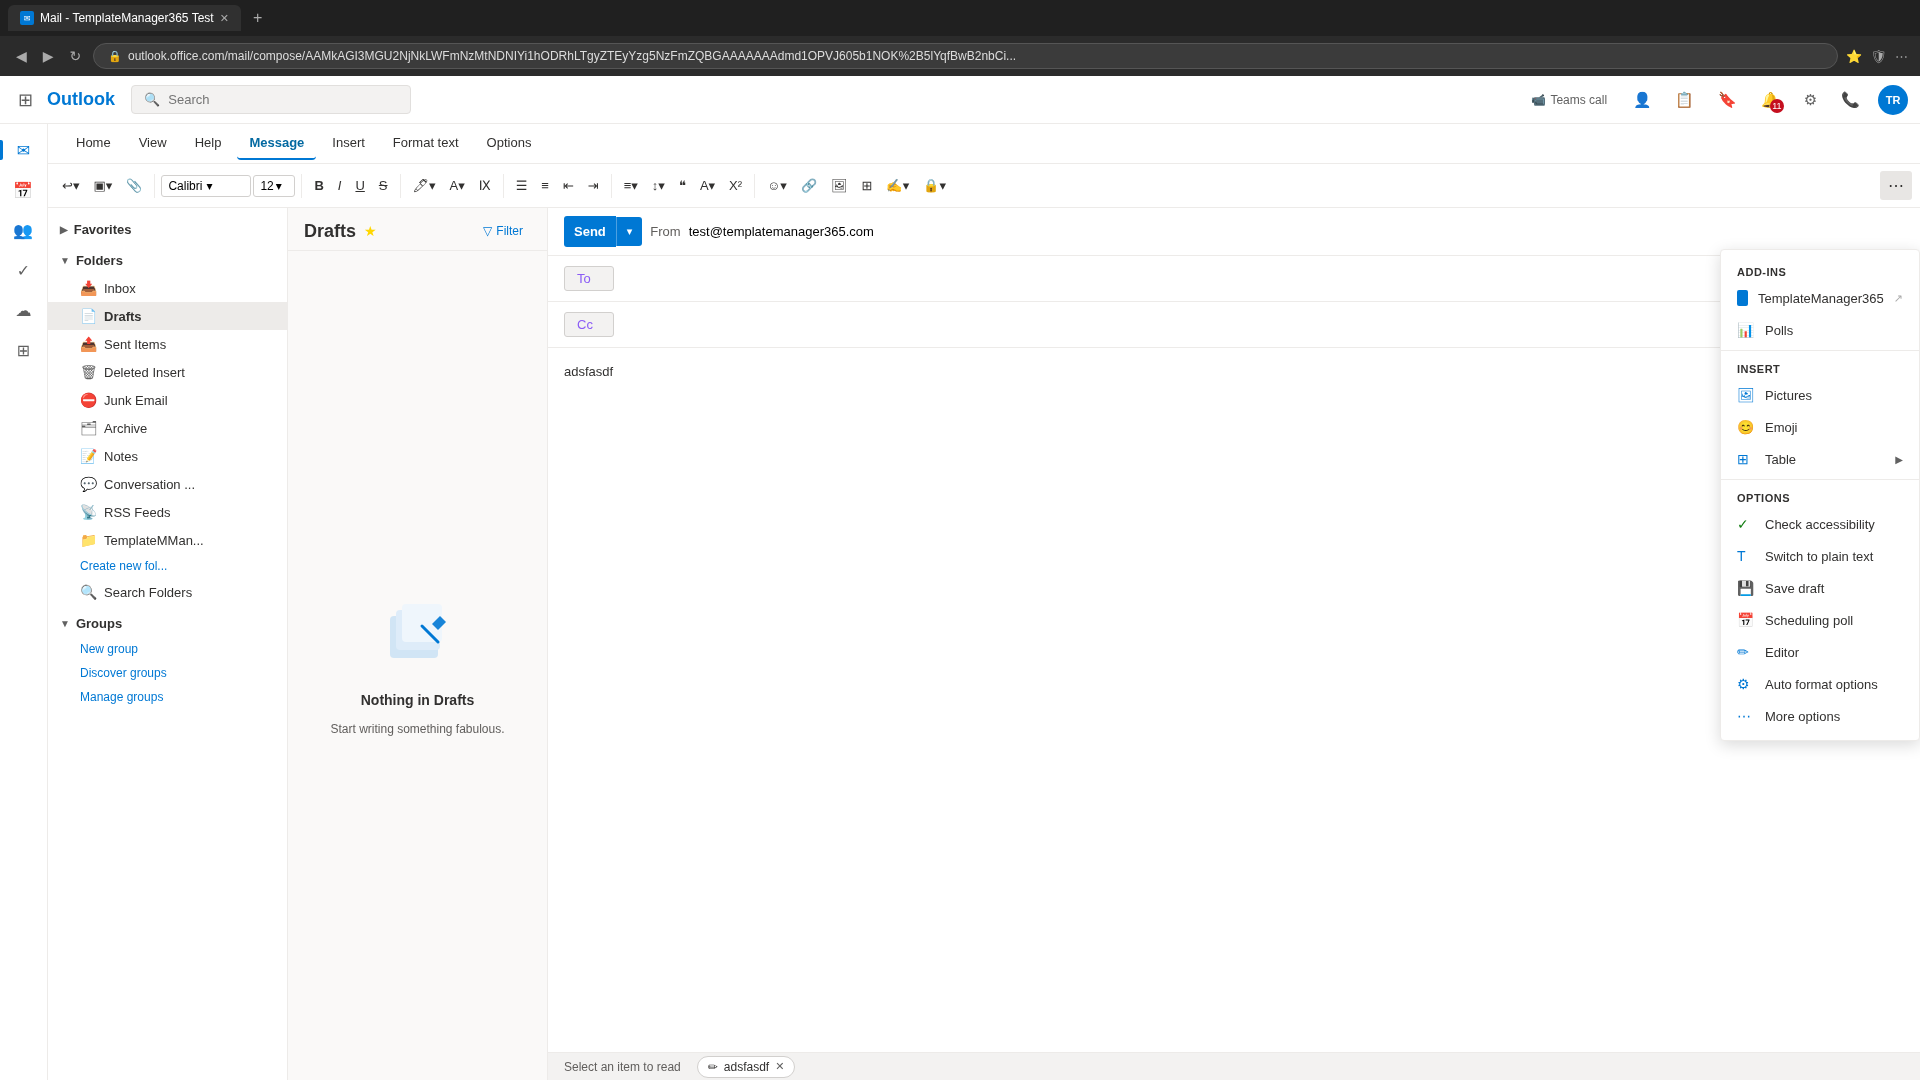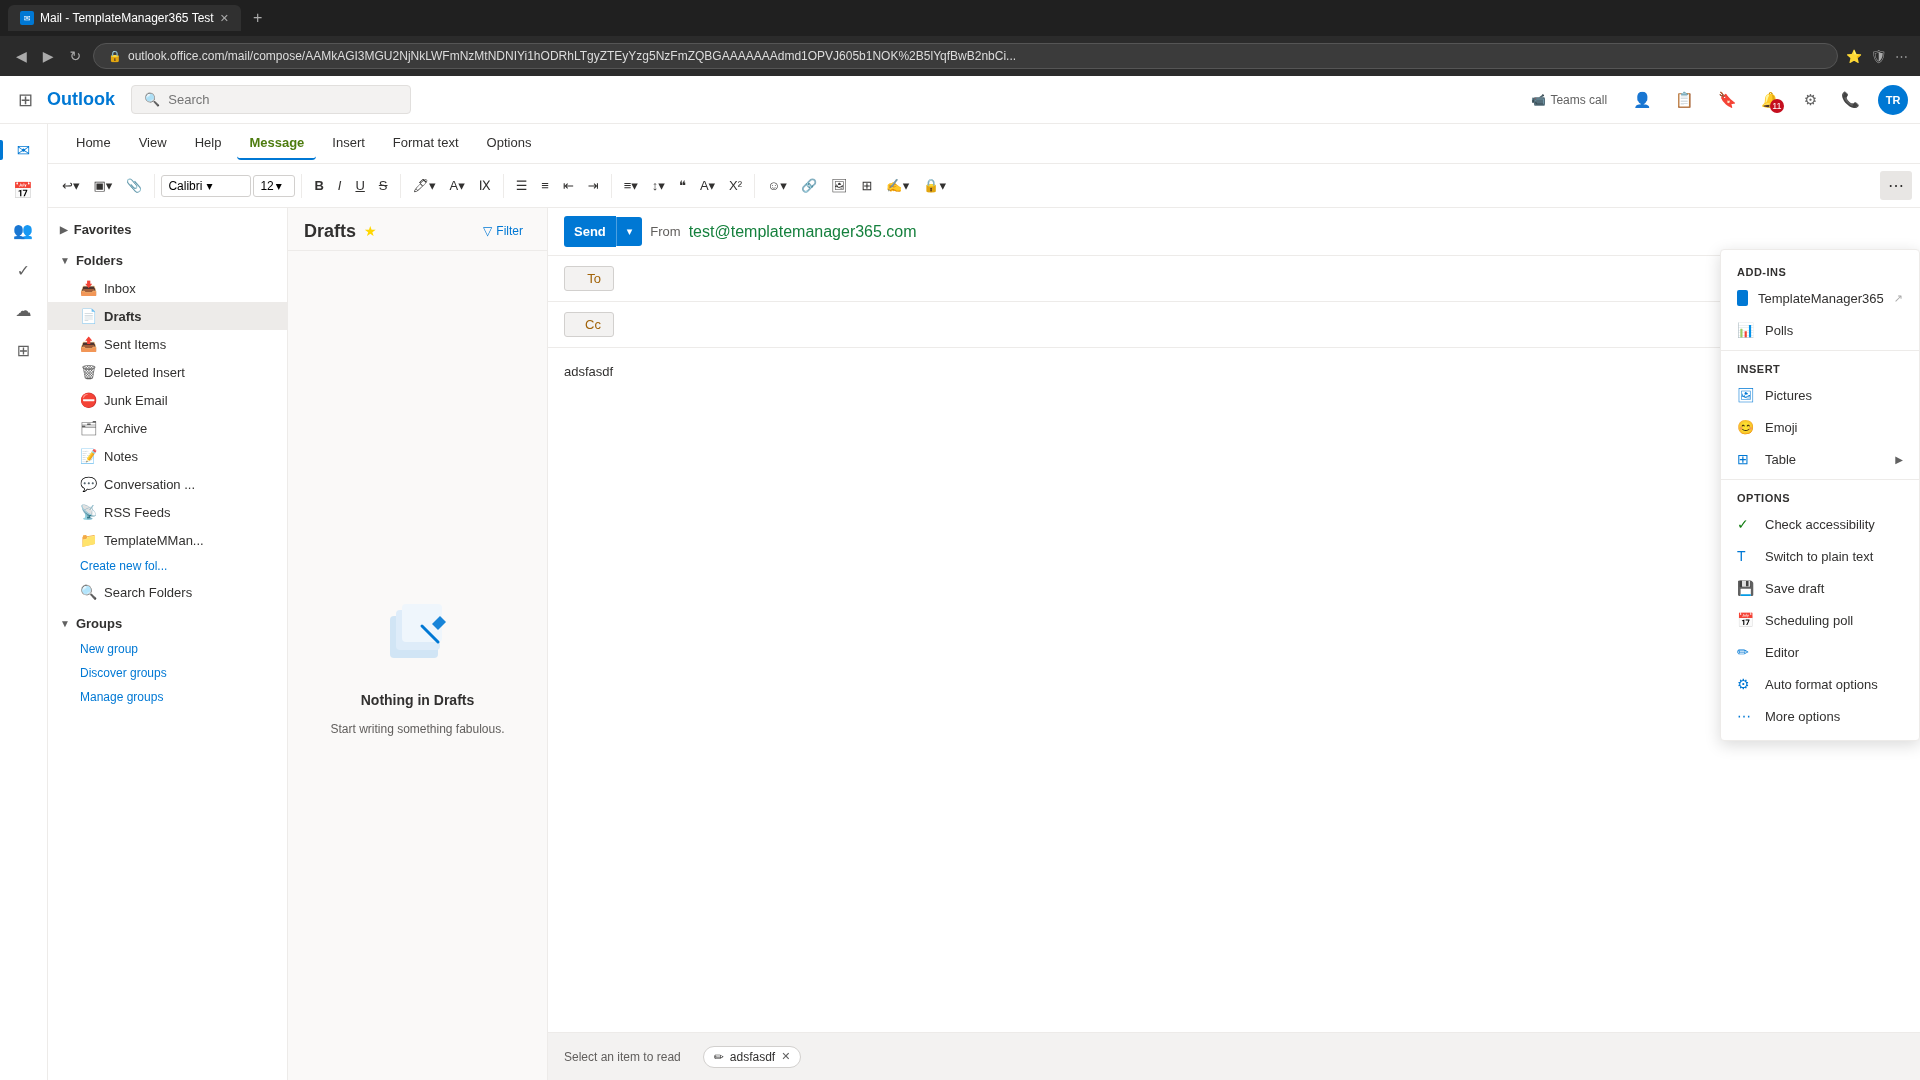--- a/index.html
+++ b/index.html
@@ -40,21 +40,21 @@
 
     
     .icon-rail { width: 48px; background: #fff; border-right: 1px solid #edebe9; display: flex; flex-direction: column; align-items: center; padding: 8px 0; gap: 4px; }
     .rail-icon { width: 36px; height: 36px; display: flex; align-items: center; justify-content: center; border-radius: 4px; cursor: pointer; color: #616161; font-size: 16px; position: relative; }
     .rail-icon.active { color: #0078d4; }
     .rail-icon.active::before { content: ''; position: absolute; left: -6px; top: 50%; transform: translateY(-50%); width: 3px; height: 20px; background: #0078d4; border-radius: 0 2px 2px 0; }
 
     
     .nav-tabs { height: 40px; background: #fff; display: flex; align-items: center; padding: 0 16px; gap: 4px; border-bottom: 1px solid #edebe9; }
     .nav-tab { padding: 8px 12px; font-size: 13px; color: #323130; cursor: pointer; border-radius: 4px; border-bottom: 2px solid transparent; }
-    .nav-tab.active { border-bottom-color: #0078d4; color: #4d7c0f; font-weight: 600; }
+    .nav-tab.active { border-bottom-color: #0078d4; color: #0369a1; font-weight: 600; }
 
     
     .toolbar { height: 44px; background: #fff; display: flex; align-items: center; padding: 0 8px; gap: 2px; border-bottom: 1px solid #edebe9; flex-wrap: nowrap; overflow: hidden; }
     .toolbar-btn { padding: 5px 6px; cursor: pointer; color: #323130; font-size: 13px; border-radius: 3px; display: flex; align-items: center; gap: 2px; border: none; background: transparent; }
     .toolbar-separator { width: 1px; height: 24px; background: #edebe9; margin: 0 4px; }
     .font-selector { display: flex; align-items: center; border: 1px solid #d2d0ce; border-radius: 3px; padding: 3px 6px; font-size: 12px; cursor: pointer; gap: 4px; min-width: 90px; }
     .font-size-selector { display: flex; align-items: center; border: 1px solid #d2d0ce; border-radius: 3px; padding: 3px 6px; font-size: 12px; cursor: pointer; gap: 2px; min-width: 42px; }
     .more-btn { margin-left: auto; padding: 5px 8px; cursor: pointer; color: #323130; font-size: 16px; border-radius: 3px; background: #e8e6e4; }
 
     
@@ -81,30 +81,30 @@
     .empty-title { font-size: 14px; font-weight: 600; color: #323130; margin-bottom: 14px; }
     .empty-subtitle { font-size: 12px; color: #605e5c; text-align: center; }
 
     
     .compose-area { flex: 1; display: flex; flex-direction: column; background: #fff; position: relative; }
     .compose-toolbar { display: flex; align-items: center; padding: 8px 16px; border-bottom: 1px solid #edebe9; gap: 8px; }
     .send-btn-group { display: flex; align-items: center; }
     .send-btn { background: #0078d4; color: white; border: none; padding: 8px 10px; font-size: 13px; font-weight: 600; border-radius: 3px 0 0 3px; cursor: pointer; }
     .send-dropdown { background: #0078d4; color: white; border: none; border-left: 1px solid rgba(255,255,255,0.3); padding: 8px 10px; font-size: 11px; border-radius: 0 3px 3px 0; cursor: pointer; }
     .from-label { color: #605e5c; font-size: 13px; }
-    .from-email { font-size: 16px; color: #15803d; }
+    .from-email { font-size: 13px; color: #000000; }
 
     .compose-field { display: flex; align-items: center; padding: 10px 16px; border-bottom: 1px solid #edebe9; }
-    .field-label-btn { background: #f3f2f1; border: 1px solid #d2d0ce; border-radius: 3px; padding: 4px 12px; font-size: 13px; color: #a16207; cursor: pointer; min-width: 50px; text-align: right; }
+    .field-label-btn { background: #f3f2f1; border: 1px solid #d2d0ce; border-radius: 3px; padding: 4px 12px; font-size: 13px; color: #8b5cf6; cursor: pointer; min-width: 50px; text-align: left; }
     .field-input { flex: 1; border: none; outline: none; font-size: 13px; color: #323130; padding: 0 12px; }
     .bcc-label { color: #605e5c; font-size: 12px; cursor: pointer; }
 
     .compose-body { flex: 1; padding: 16px; font-size: 13px; color: #323130; }
 
-    .status-bar { height: 48px; background: #f3f2f1; border-top: 1px solid #edebe9; display: flex; align-items: center; padding: 0 16px; gap: 22px; }
+    .status-bar { height: 28px; background: #f3f2f1; border-top: 1px solid #edebe9; display: flex; align-items: center; padding: 0 16px; gap: 16px; }
     .status-text { font-size: 12px; color: #605e5c; }
     .draft-chip { display: flex; align-items: center; gap: 6px; background: #fff; border: 1px solid #d2d0ce; border-radius: 12px; padding: 3px 10px; font-size: 12px; color: #323130; cursor: pointer; }
     .draft-chip-close { color: #616161; cursor: pointer; font-size: 11px; }
 
     
     .dropdown-panel { position: absolute; right: 0; top: 41px; width: 200px; background: #fff; border: 1px solid #edebe9; box-shadow: 0 4px 16px rgba(0,0,0,0.15); border-radius: 4px; z-index: 100; padding: 8px 0; }
     .dropdown-section-label { font-size: 11px; font-weight: 600; color: #323130; padding: 8px 16px 4px; text-transform: uppercase; letter-spacing: 0.5px; }
     .dropdown-item { display: flex; align-items: center; padding: 8px 16px; cursor: pointer; color: #323130; font-size: 13px; gap: 10px; }
     .dropdown-item .d-icon { font-size: 14px; color: #0078d4; width: 18px; }
     .dropdown-item .d-icon.green { color: #107c10; }

